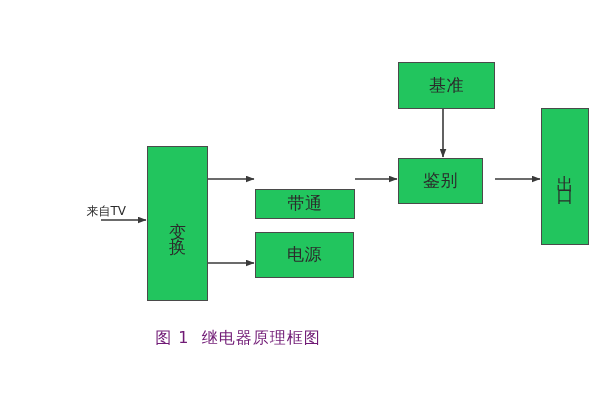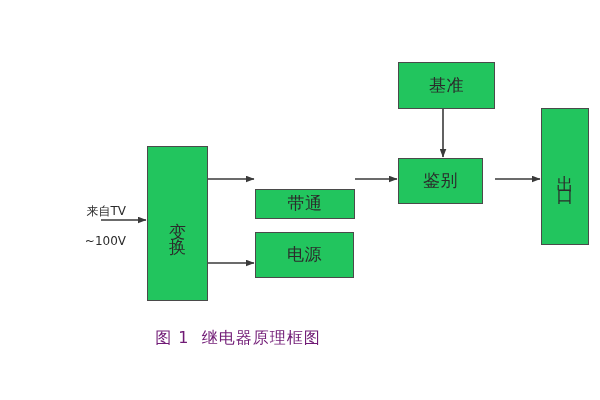--- a/index.html
+++ b/index.html
@@ -107,21 +107,20 @@
 
     <line x1="355" y1="179" x2="397" y2="179" stroke="#3a3a3a" stroke-width="1.6" marker-end="url(#arrowhead)"></line>
 
     <line x1="443" y1="109" x2="443" y2="157" stroke="#3a3a3a" stroke-width="1.6" marker-end="url(#arrowhead)"></line>
 
     <line x1="495" y1="179" x2="540" y2="179" stroke="#3a3a3a" stroke-width="1.6" marker-end="url(#arrowhead)"></line>
   </svg>
 
   <div id="input-source-label">
     <span class="line">来自TV</span>
-    <span class="line">~100V</span>
   </div>
 
   <div class="node-box" id="box-convert">
     <span class="node-label vertical">变换</span>
   </div>
 
   <div class="node-box" id="box-bandpass">
     <span class="node-label">带通</span>
   </div>
 

